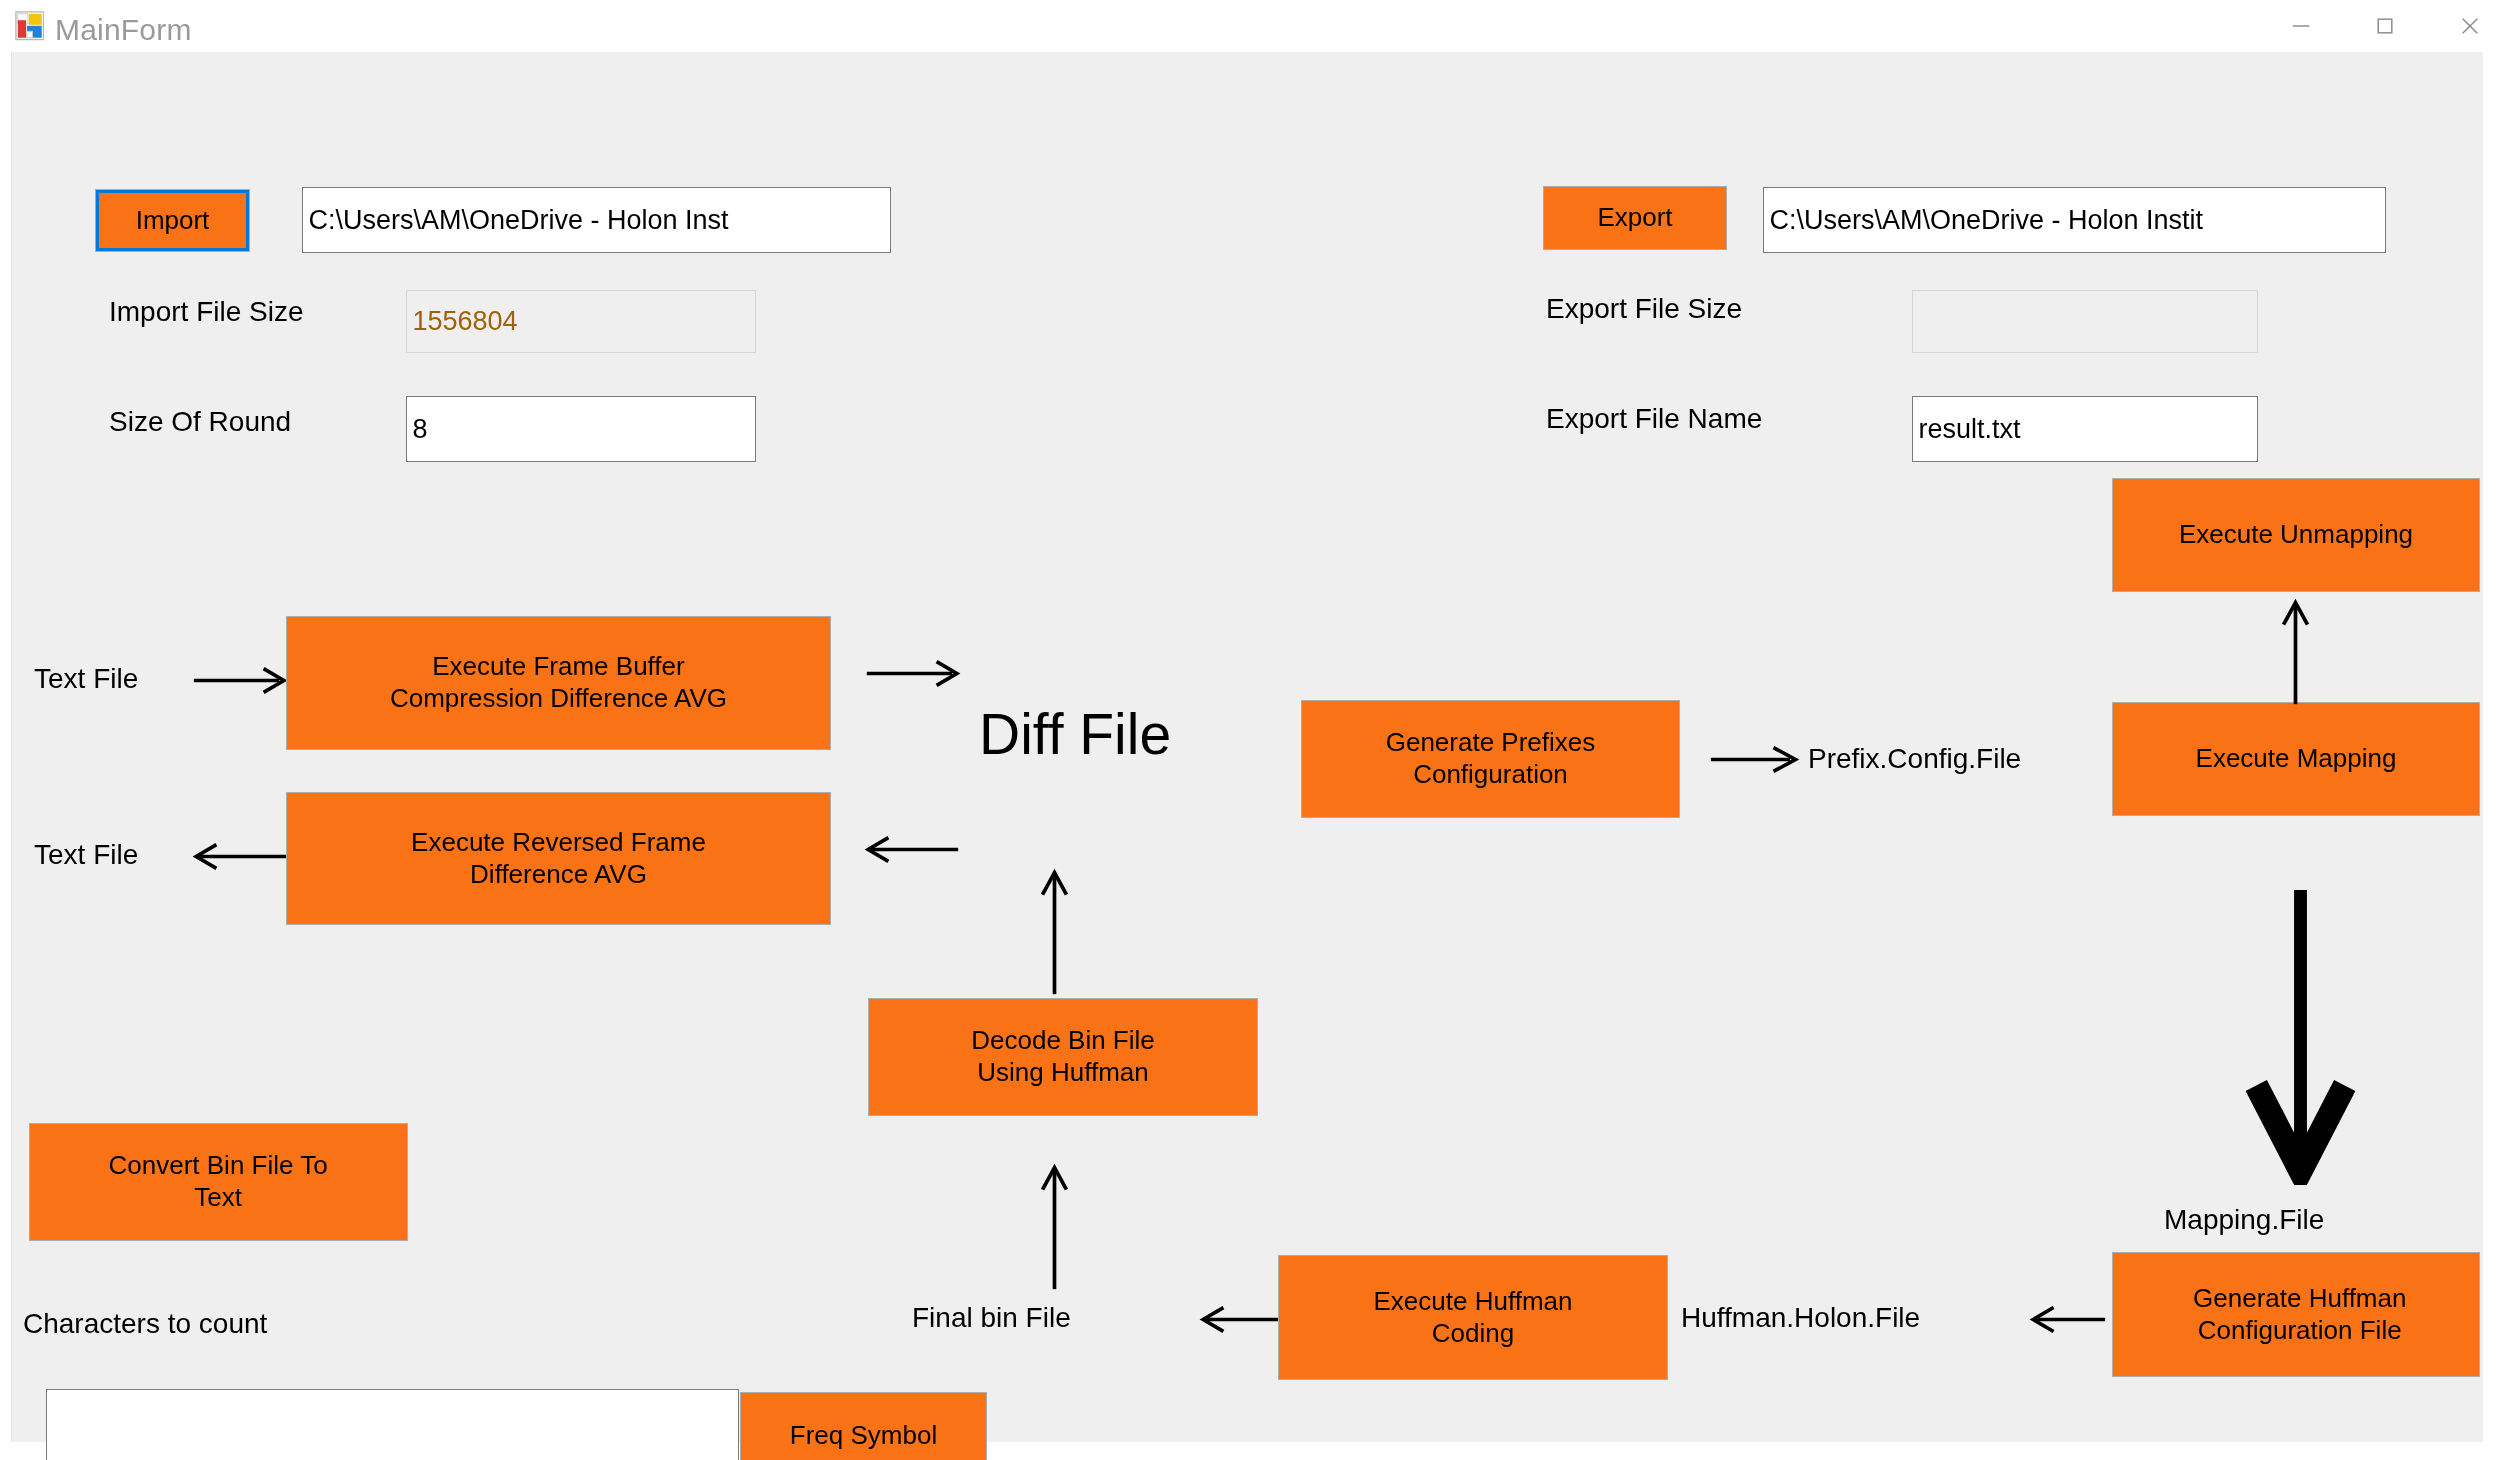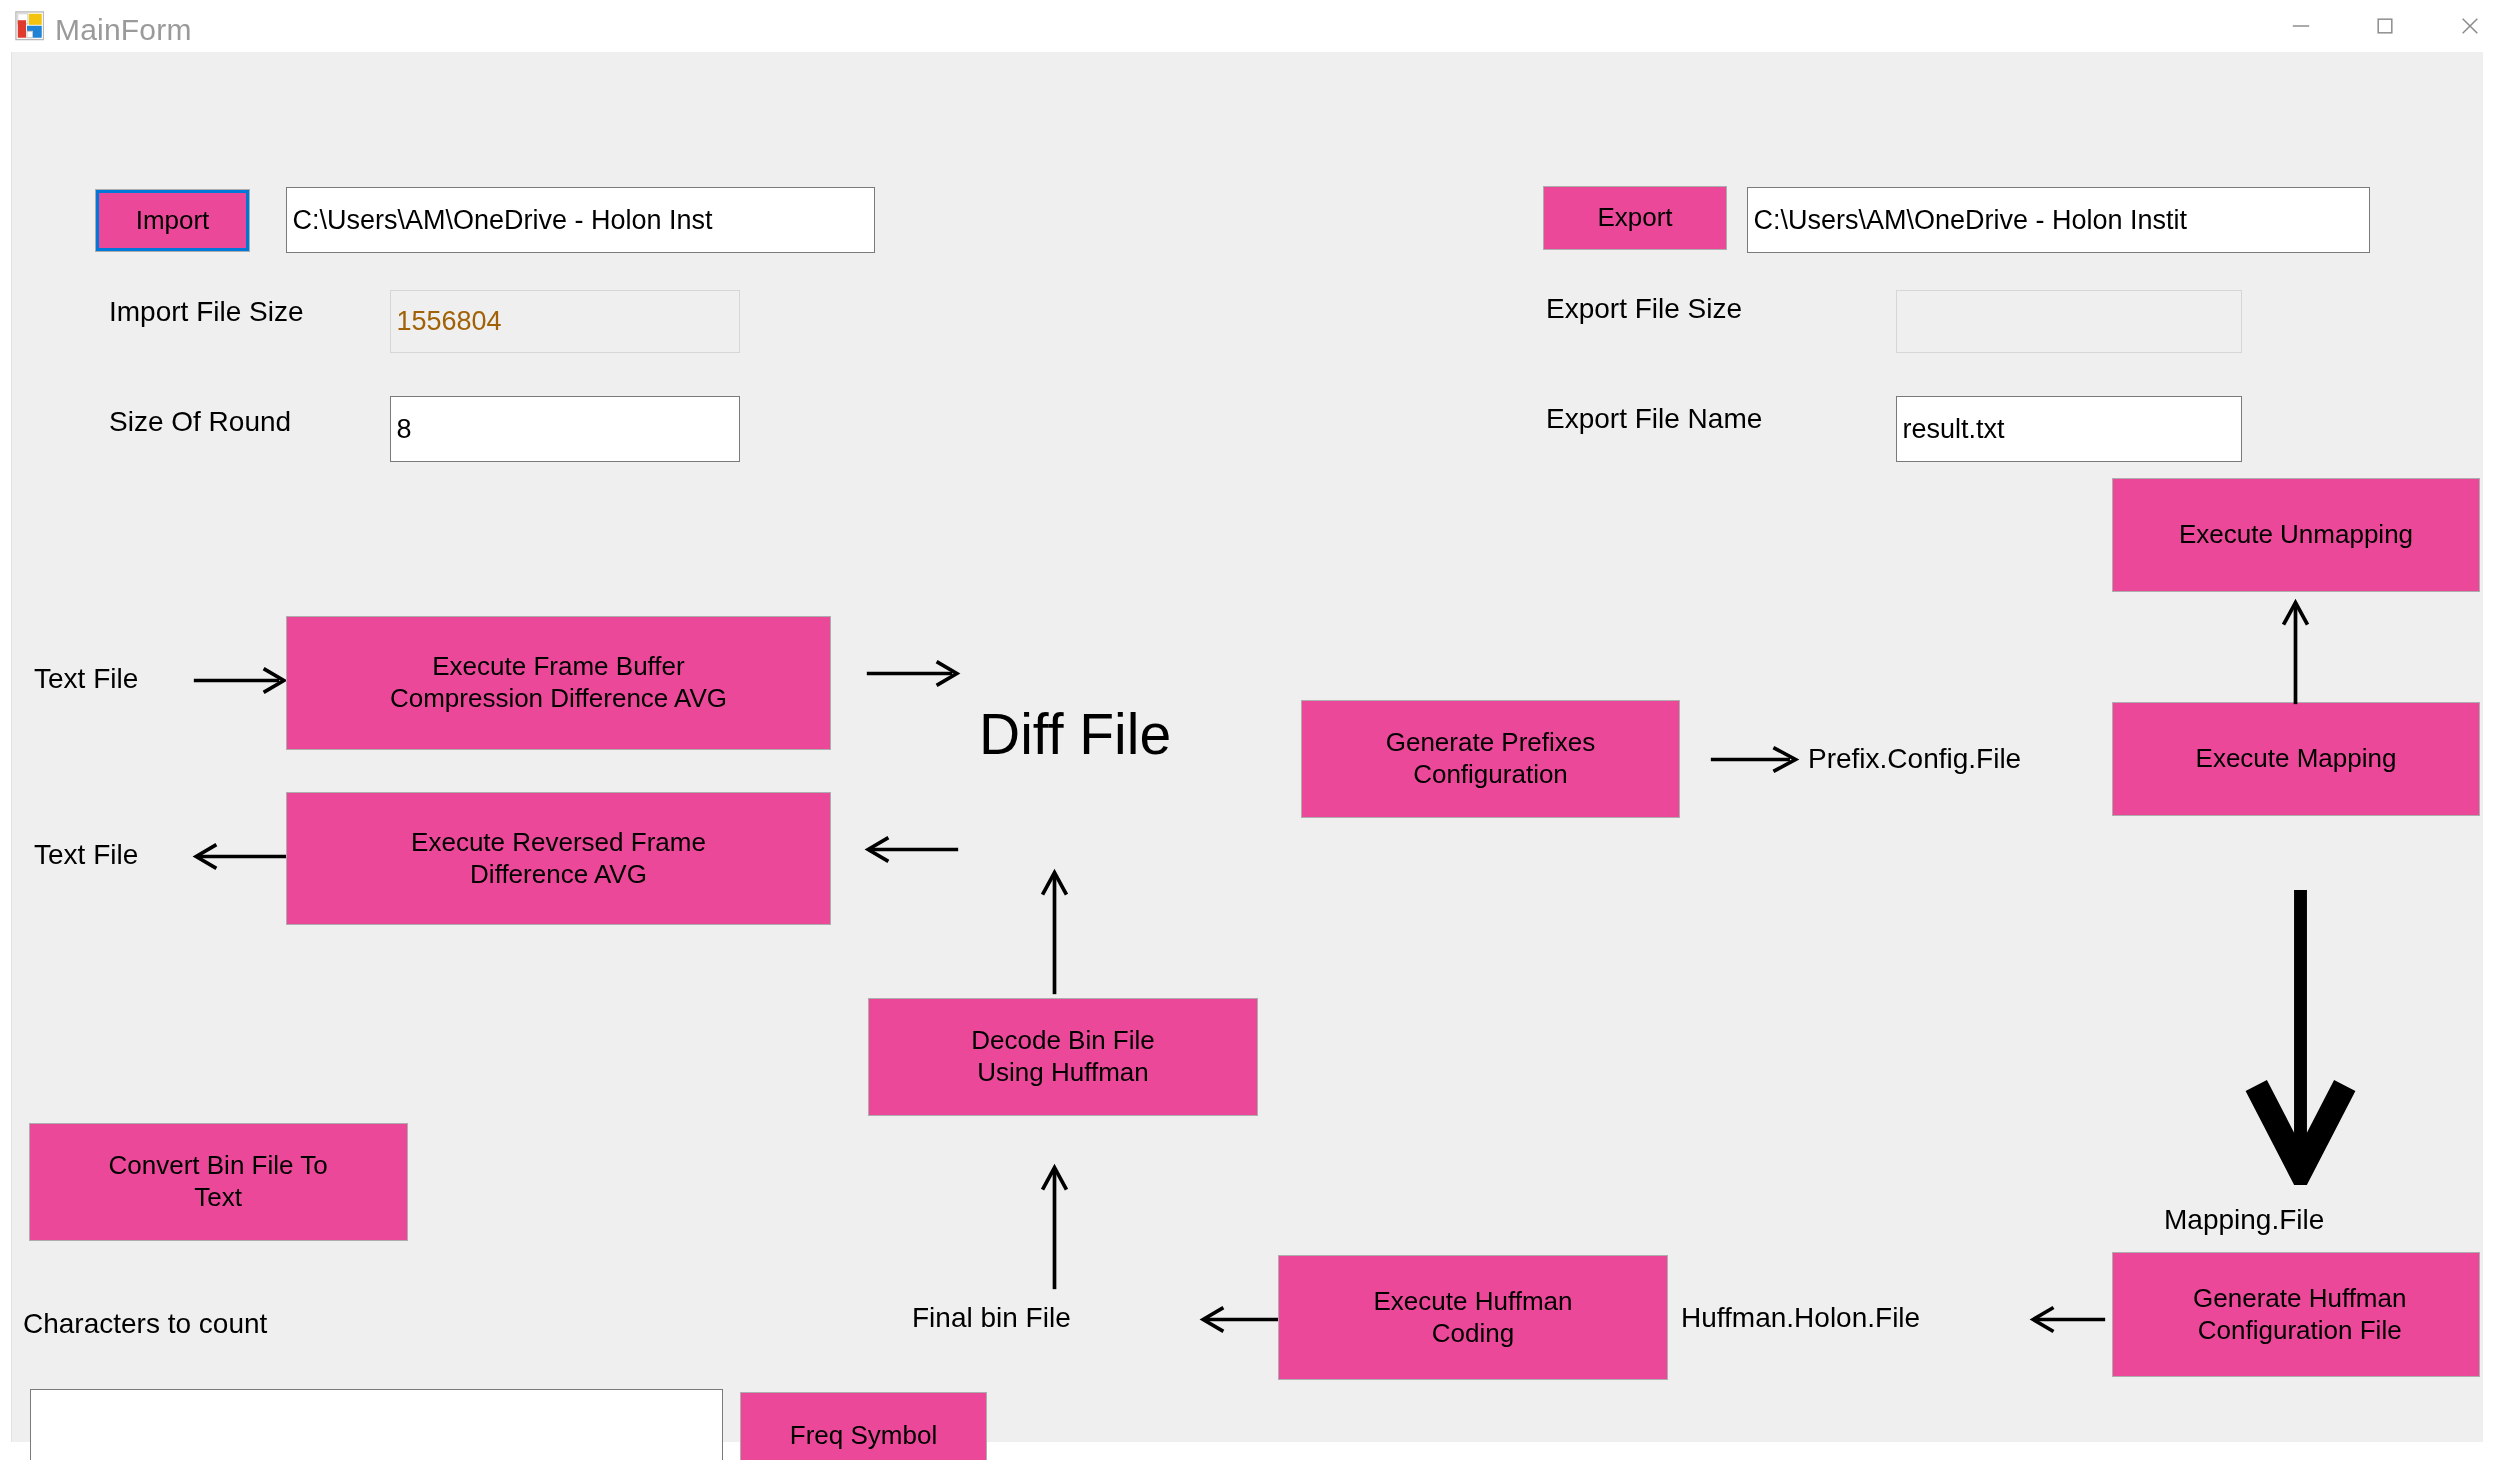--- a/index.html
+++ b/index.html
@@ -50,21 +50,21 @@
     position: absolute;
     left: 11px; top: 52px;
     width: 2471px; height: 1390px;
     background: #efefef;
     border-left: 0.9px solid #e2e2e2;
   }
 
   
   .btn {
     position: absolute;
-    background: #ec4899;
+    background: #f97316;
     border: 0.9px solid #adadad;
     color: #000000;
     font-family: "Liberation Sans", sans-serif;
     font-size: 26px;
     line-height: 1.22;
     text-align: center;
     display: flex;
     align-items: center;
     justify-content: center;
     box-sizing: border-box;
@@ -84,20 +84,21 @@
     box-sizing: border-box;
     font-family: "Liberation Sans", sans-serif;
     font-size: 27px;
     color: #000000;
     display: flex;
     align-items: center;
     padding-left: 5.5px;
     overflow: hidden;
     white-space: nowrap;
     cursor: text;
+    margin-left: 16px;
   }
   .tbox.disabled {
     background: #efefef;
     border: 0.9px solid #d6d6d6;
     color: #a16207;
     cursor: default;
   }
   .lbl {
     position: absolute;
     font-family: "Liberation Sans", sans-serif;

